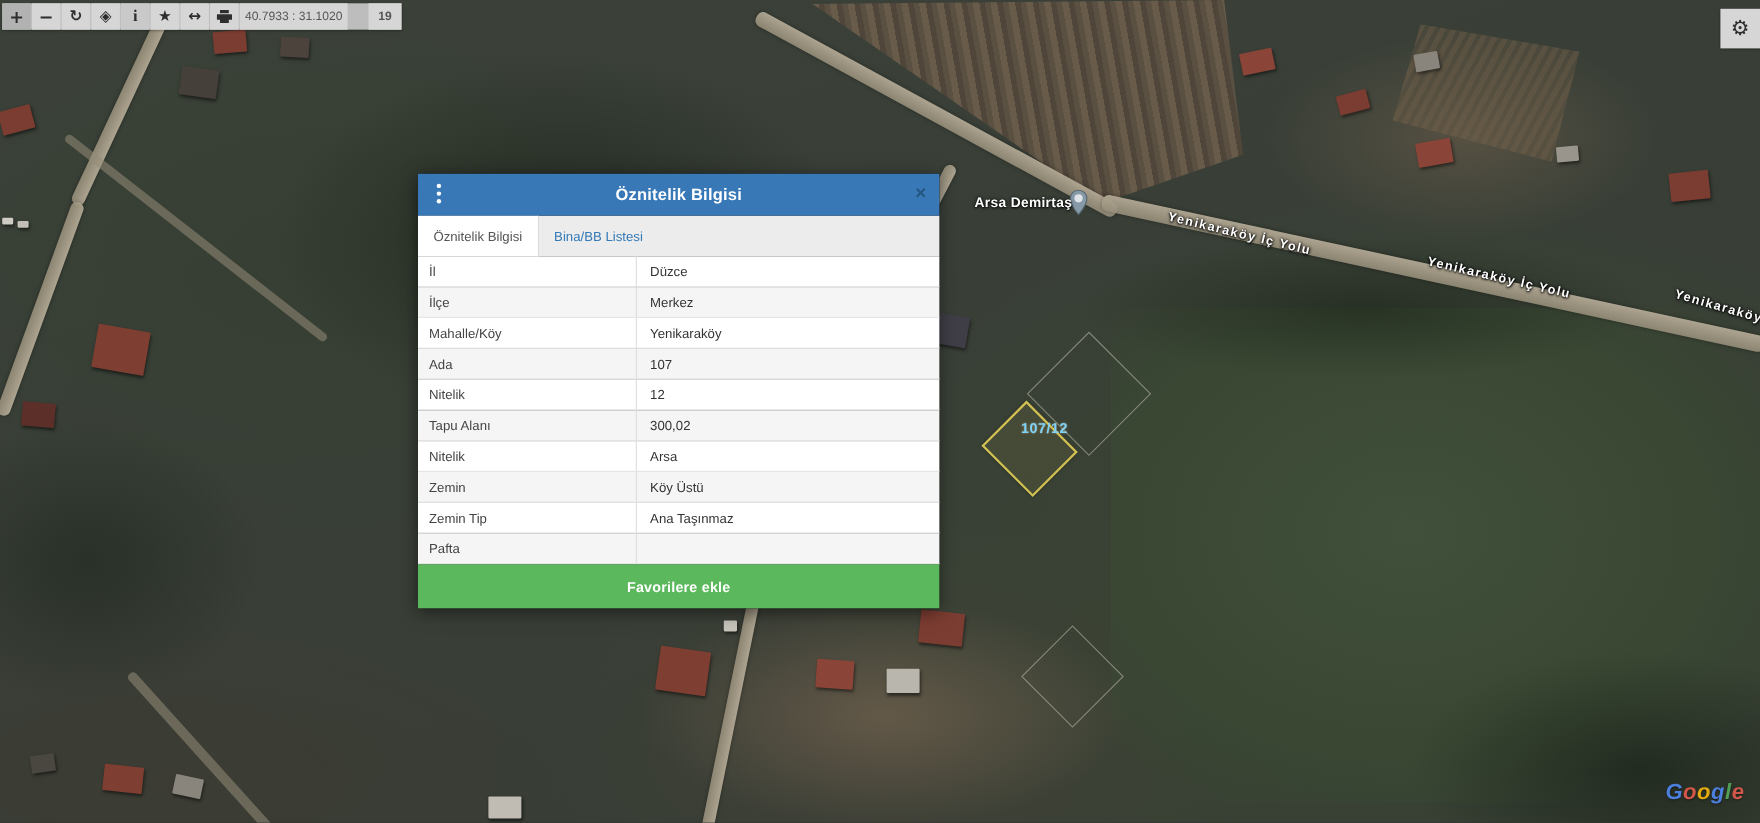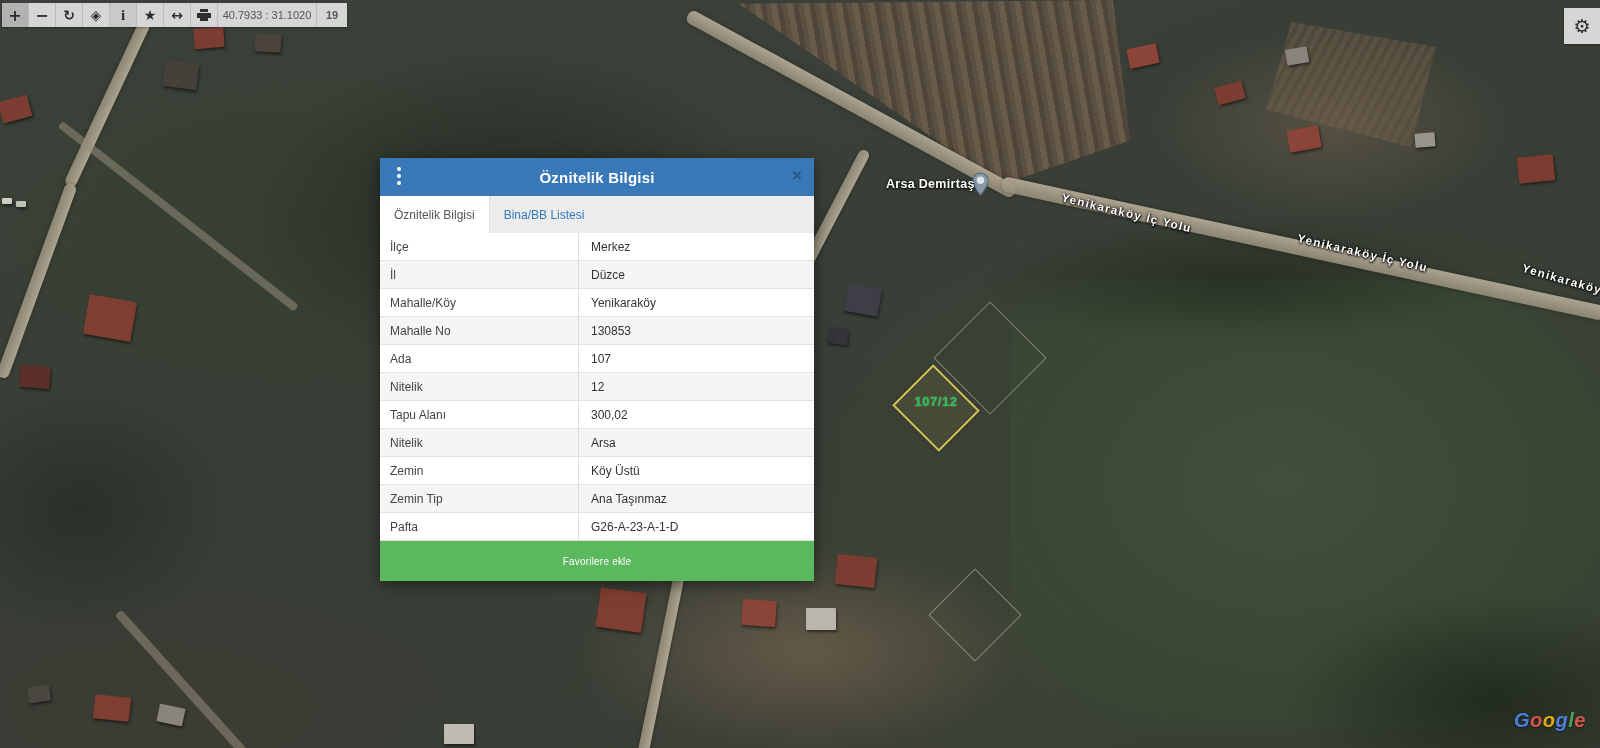--- a/index.html
+++ b/index.html
@@ -37,52 +37,52 @@
     position:absolute;left:886px;top:177px;color:#fff;font-size:12.5px;font-weight:bold;
     text-shadow:0 1px 2px rgba(0,0,0,.95),0 0 3px rgba(0,0,0,.9);z-index:6;letter-spacing:.3px;
   }
   #poi-pin{position:absolute;left:972px;top:172px;z-index:6;}
   #parcel{
     position:absolute;left:903px;top:379px;width:62px;height:54px;
     border:2px solid #d3c153;background:rgba(190,170,80,.10);
     transform:rotate(45deg);z-index:5;box-shadow:0 0 3px rgba(0,0,0,.3);
   }
   #parcel-label{
-    position:absolute;left:901px;top:394px;width:70px;text-align:center;z-index:6;
-    color:#22c55e;font-size:13px;font-weight:bold;letter-spacing:.5px;
+    position:absolute;left:901px;top:382px;width:70px;text-align:right;z-index:6;
+    color:#7dd3fc;font-size:13px;font-weight:bold;letter-spacing:.5px;
     text-shadow:0 0 2px rgba(214,196,140,.6);
   }
   #google-logo{position:absolute;left:1514px;top:709px;z-index:10;font-size:20px;font-weight:bold;
     letter-spacing:.5px;opacity:.92;text-shadow:0 1px 2px rgba(0,0,0,.5);font-style:italic;}
   
   #toolbar{
     position:absolute;left:2px;top:3px;height:24px;display:flex;align-items:stretch;
     background:#bdbdbd;z-index:20;box-shadow:0 1px 2px rgba(0,0,0,.3);
   }
   .tb-btn{
     width:26px;display:flex;align-items:center;justify-content:center;
     background:#d6d6d6;margin-right:1px;color:#2e2e2e;font-size:14px;font-weight:bold;
     font-family:"DejaVu Sans",sans-serif;cursor:pointer;user-select:none;
   }
   .tb-btn.active{background:#b2b2b2;}
   .tb-btn.semi{background:#c9c9c9;}
   #tb-coords{
     width:98px;display:flex;align-items:center;justify-content:center;background:#d6d6d6;
-    font-size:11px;color:#555;margin-right:1px;
+    font-size:11px;color:#555;margin-right:19px;
   }
   #tb-zoom{width:30px;display:flex;align-items:center;justify-content:center;background:#d6d6d6;
     font-size:11px;color:#555;font-weight:bold;}
   #settings-btn{
     position:absolute;right:0;top:8px;width:36px;height:36px;background:#d6d6d6;z-index:20;
     display:flex;align-items:center;justify-content:center;font-size:19px;color:#2e2e2e;
     font-family:"DejaVu Sans",sans-serif;cursor:pointer;box-shadow:0 1px 2px rgba(0,0,0,.3);
   }
   
   #dialog{
-    position:absolute;left:380px;top:158px;width:434px;z-index:30;background:#000000;
+    position:absolute;left:380px;top:158px;width:474px;z-index:30;background:#000000;
     box-shadow:0 3px 14px rgba(0,0,0,.5);font-size:12px;color:#333;
   }
   #dialog-header{
     height:38px;background:#3878b6;display:flex;align-items:center;position:relative;
   }
   #dialog-title{flex:1;text-align:center;color:#fff;font-size:15px;font-weight:bold;letter-spacing:.2px;}
   #kebab{position:absolute;left:16px;top:9px;width:6px;cursor:pointer;}
   #kebab span{display:block;width:4px;height:4px;border-radius:50%;background:#fff;margin:0 auto 3px;}
   #dialog-close{
     position:absolute;right:12px;top:8px;font-size:17px;font-weight:bold;color:#1f4a70;
@@ -91,21 +91,21 @@
   #tabbar{height:37px;background:#ececec;display:flex;align-items:stretch;border-bottom:0;}
   .tab{display:flex;align-items:center;padding:0 14px;font-size:12px;cursor:pointer;}
   .tab.active{background:#fff;color:#555;border-right:1px solid #ddd;}
   .tab.inactive{color:#337ab7;}
   #rows{}
   .row{display:flex;height:27px;border-bottom:1px solid #e3e3e3;background:#fff;}
   .row:nth-child(even){background:#f5f5f5;}
   .cell-label{width:188px;display:flex;align-items:center;padding-left:10px;border-right:1px solid #ddd;color:#444;}
   .cell-value{flex:1;display:flex;align-items:center;padding-left:12px;color:#333;}
   #fav-btn{
-    height:40px;background:#5cb85c;color:#fff;font-size:10px;font-weight:normal;
+    height:40px;background:#5cb85c;color:#fff;font-size:13px;font-weight:bold;
     display:flex;align-items:center;justify-content:center;cursor:pointer;letter-spacing:.2px;text-align:right;
   }
 </style>
 </head>
 <body>
 
 <div id="app">
 
   <div id="map" style="position:absolute;inset:0;">
     <div id="map-base" class="terrain"></div>
@@ -231,36 +231,32 @@
       <div id="dialog-close">×</div>
     </div>
 
     <div id="tabbar">
       <div class="tab active">Öznitelik Bilgisi</div>
       <div class="tab inactive">Bina/BB Listesi</div>
     </div>
 
     <div id="rows">
       <div class="row">
+        <div class="cell-label">İl</div>
+        <div class="cell-value">Düzce</div>
+      </div>
+      <div class="row">
         <div class="cell-label">İlçe</div>
         <div class="cell-value">Merkez</div>
       </div>
       <div class="row">
-        <div class="cell-label">İl</div>
-        <div class="cell-value">Düzce</div>
-      </div>
-      <div class="row">
         <div class="cell-label">Mahalle/Köy</div>
         <div class="cell-value">Yenikaraköy</div>
       </div>
       <div class="row">
-        <div class="cell-label">Mahalle No</div>
-        <div class="cell-value">130853</div>
-      </div>
-      <div class="row">
         <div class="cell-label">Ada</div>
         <div class="cell-value">107</div>
       </div>
       <div class="row">
         <div class="cell-label">Nitelik</div>
         <div class="cell-value">12</div>
       </div>
       <div class="row">
         <div class="cell-label">Tapu Alanı</div>
         <div class="cell-value">300,02</div>
@@ -272,20 +268,19 @@
       <div class="row">
         <div class="cell-label">Zemin</div>
         <div class="cell-value">Köy Üstü</div>
       </div>
       <div class="row">
         <div class="cell-label">Zemin Tip</div>
         <div class="cell-value">Ana Taşınmaz</div>
       </div>
       <div class="row">
         <div class="cell-label">Pafta</div>
-        <div class="cell-value">G26-A-23-A-1-D</div>
       </div>
     </div>
 
     <div id="fav-btn">Favorilere ekle</div>
   </div>
 
 </div>
 
 </body></html>

